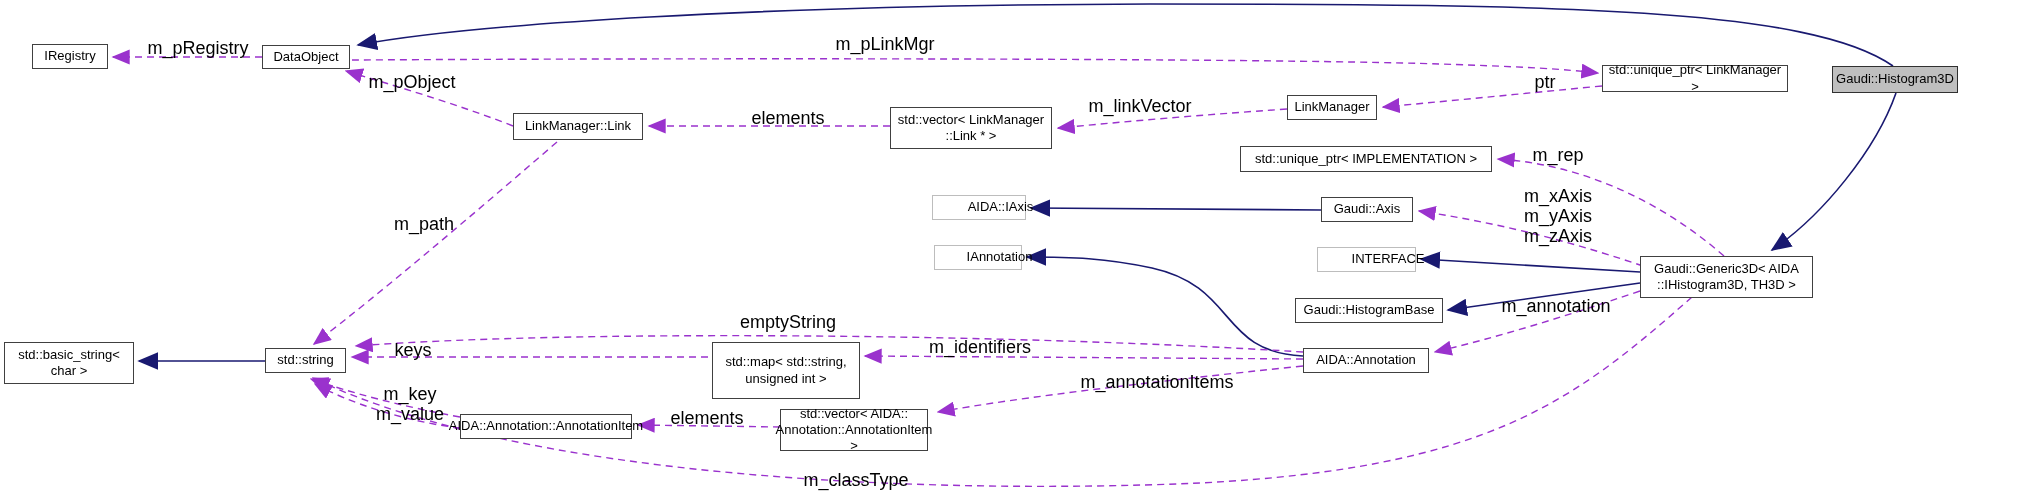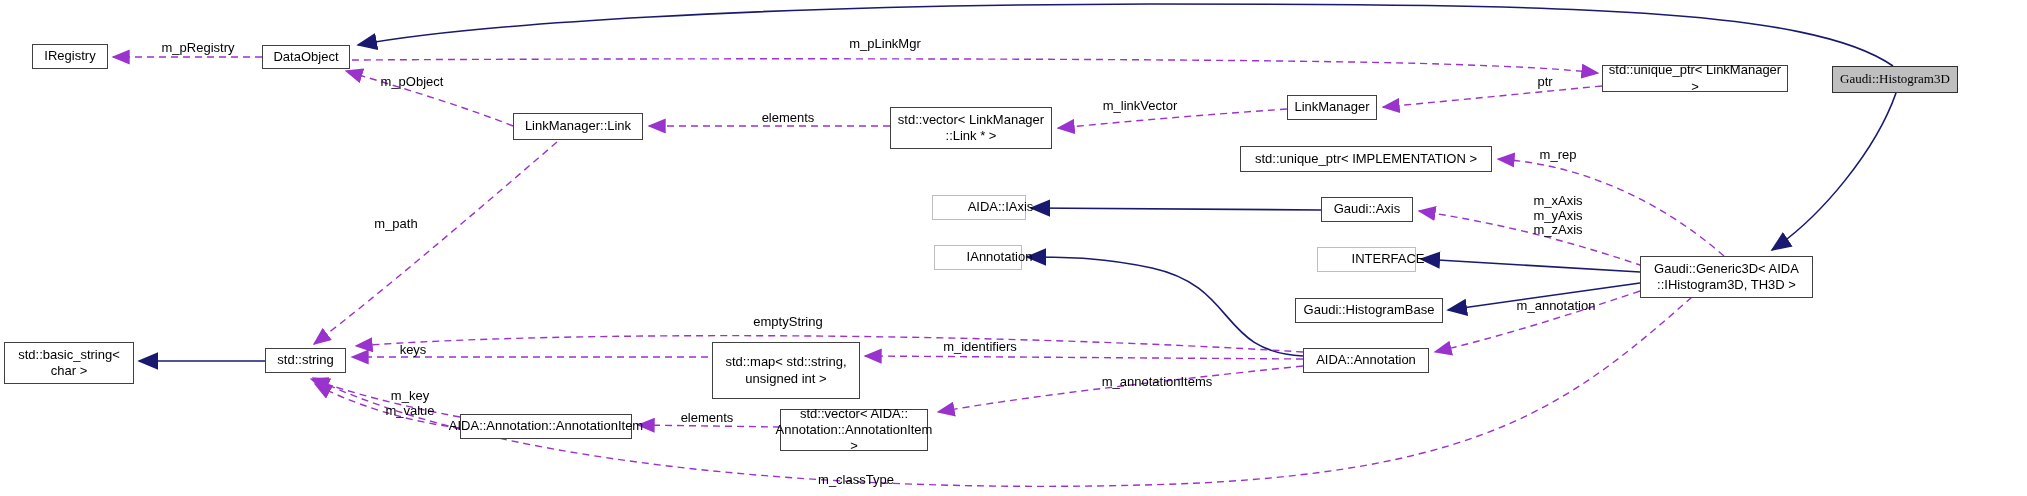--- a/index.html
+++ b/index.html
@@ -4,23 +4,23 @@
 <style>
   html,body{margin:0;padding:0;background:#ffffff;}
   #canvas{position:relative;width:2027px;height:496px;background:#ffffff;overflow:hidden;
           font-family:"Liberation Sans", sans-serif;}
   #edges{position:absolute;left:0;top:0;z-index:1;}
   .node{position:absolute;z-index:2;background:#ffffff;border:1px solid #404040;
         display:flex;align-items:center;justify-content:center;text-align:center;
         font-size:13px;color:#000000;line-height:1.25;white-space:pre-line;box-sizing:border-box;
         padding:1px 3px;}
   .node.ext{border-color:#bdbdbd;padding-left:46px;}
-  .node.current{background:#bfbfbf;border:1.5px solid #303030;font-weight:normal;font-family:Liberation Serif, serif;}
+  .node.current{background:#bfbfbf;border:1.5px solid #303030;font-weight:normal;}
   .elabel{position:absolute;z-index:3;transform:translate(-50%,-50%);
-          font-size:13px;color:#000;white-space:pre-line;text-align:center;line-height:1.12;}
+          font-size:18px;color:#000;white-space:pre-line;text-align:center;line-height:1.12;}
 </style>
 </head>
 <body>
 
 <div id="canvas">
 
   <svg id="edges" width="2027" height="496" viewBox="0 0 2027 496">
     <defs>
       <marker id="arrN" viewBox="0 0 12 10" refX="11" refY="5" markerWidth="13" markerHeight="11" orient="auto">
         <path d="M0,0 L12,5 L0,10 z" fill="#191970"></path>
@@ -95,20 +95,20 @@
   <div class="elabel" style="left:1140px;top:106px">m_linkVector</div>
   <div class="elabel" style="left:1545px;top:82px">ptr</div>
   <div class="elabel" style="left:1558px;top:155px">m_rep</div>
   <div class="elabel" style="left:1558px;top:216px">m_xAxis
 m_yAxis
 m_zAxis</div>
   <div class="elabel" style="left:1556px;top:306px">m_annotation</div>
   <div class="elabel" style="left:788px;top:322px">emptyString</div>
   <div class="elabel" style="left:980px;top:347px">m_identifiers</div>
   <div class="elabel" style="left:413px;top:350px">keys</div>
-  <div class="elabel" style="left:396px;top:224px">m_path</div>
+  <div class="elabel" style="left:424px;top:224px">m_path</div>
   <div class="elabel" style="left:410px;top:404px">m_key
 m_value</div>
   <div class="elabel" style="left:707px;top:418px">elements</div>
   <div class="elabel" style="left:1157px;top:382px">m_annotationItems</div>
   <div class="elabel" style="left:856px;top:480px">m_classType</div>
 
 </div>
 
 </body></html>

